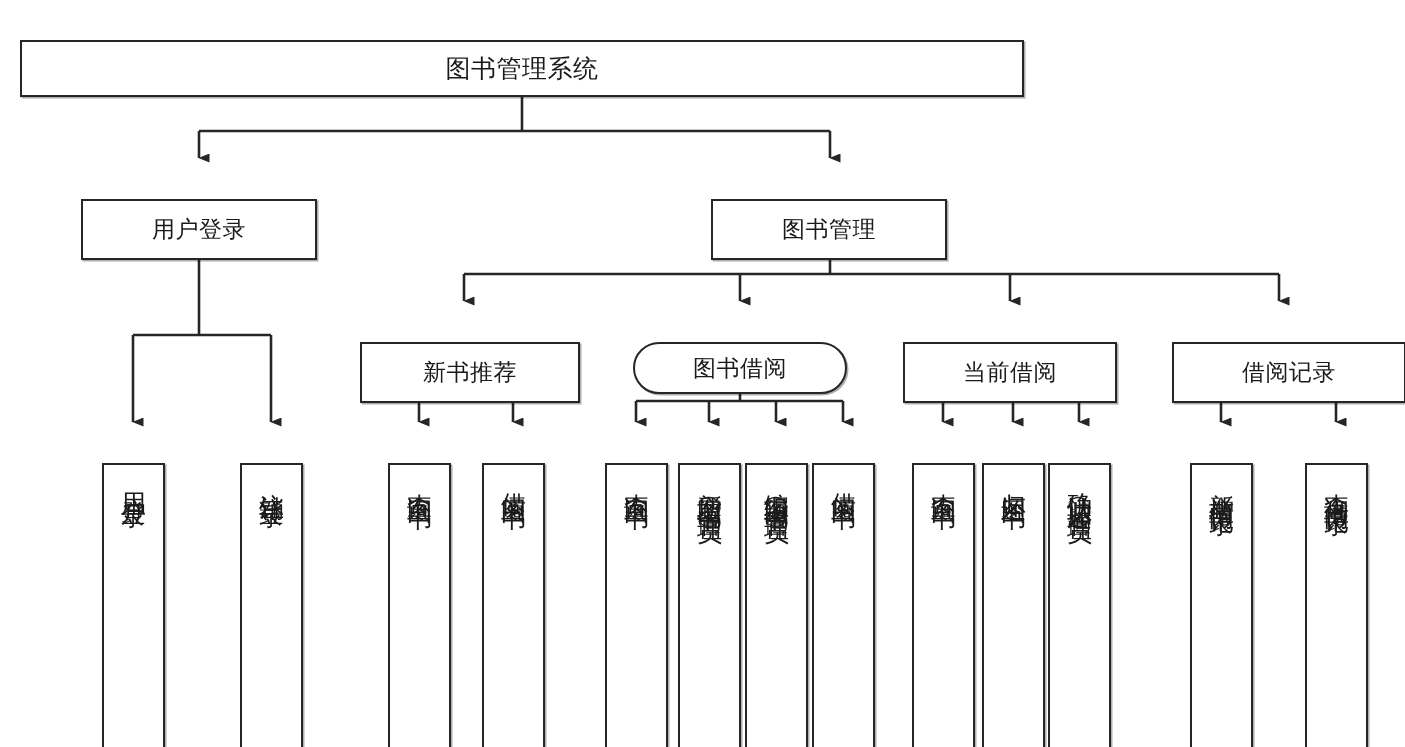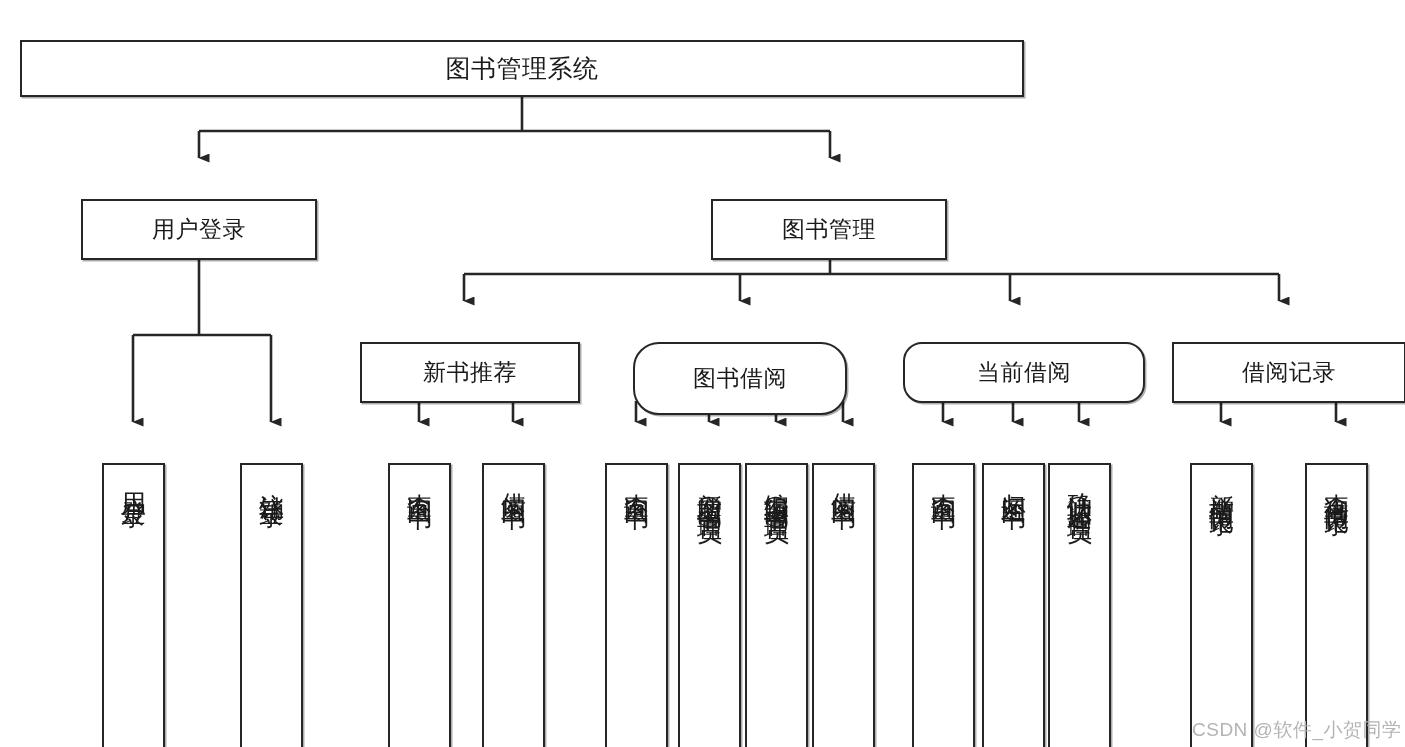--- a/index.html
+++ b/index.html
@@ -128,24 +128,24 @@
   <div class="node-box lvl-2" style="left: 81px; top: 171px; width: 236px; height: 61px;">
     <span class="node-label">用户登录</span>
   </div>
   <div class="node-box lvl-2" style="left: 711px; top: 171px; width: 236px; height: 61px;">
     <span class="node-label">图书管理</span>
   </div>
 
   <div class="node-box lvl-3" style="left: 360px; top: 314px; width: 220px; height: 61px;">
     <span class="node-label">新书推荐</span>
   </div>
-  <div class="node-box lvl-3" style="left: 633px; top: 314px; width: 214px; height: 73px; border-radius: 26px;">
+  <div class="node-box lvl-3" style="left: 633px; top: 314px; width: 214px; height: 52px; border-radius: 26px;">
     <span class="node-label">图书借阅</span>
   </div>
-  <div class="node-box lvl-3" style="left: 903px; top: 314px; width: 242px; height: 61px; border-radius: 19px;">
+  <div class="node-box lvl-3" style="left: 903px; top: 314px; width: 214px; height: 61px;">
     <span class="node-label">当前借阅</span>
   </div>
   <div class="node-box lvl-3" style="left: 1172px; top: 314px; width: 234px; height: 61px;">
     <span class="node-label">借阅记录</span>
   </div>
 
   <div class="node-box vertical" style="left: 102px; top: 435px; width: 63px; height: 298px;">
     <span class="node-label">用户登录</span>
   </div>
   <div class="node-box vertical" style="left: 240px; top: 435px; width: 63px; height: 298px;">
@@ -178,15 +178,14 @@
   <div class="node-box vertical" style="left: 1048px; top: 435px; width: 63px; height: 298px;">
     <span class="node-label">确认归还（管理员）</span>
   </div>
   <div class="node-box vertical" style="left: 1190px; top: 435px; width: 63px; height: 298px;">
     <span class="node-label">新增借阅记录</span>
   </div>
   <div class="node-box vertical" style="left: 1305px; top: 435px; width: 63px; height: 298px;">
     <span class="node-label">查询借阅记录</span>
   </div>
 
-  <div class="watermark" style="left: 1192px; top: 717px;">CSDN @软件_小贺同学</div>
 
 </div>
 
 </body></html>

